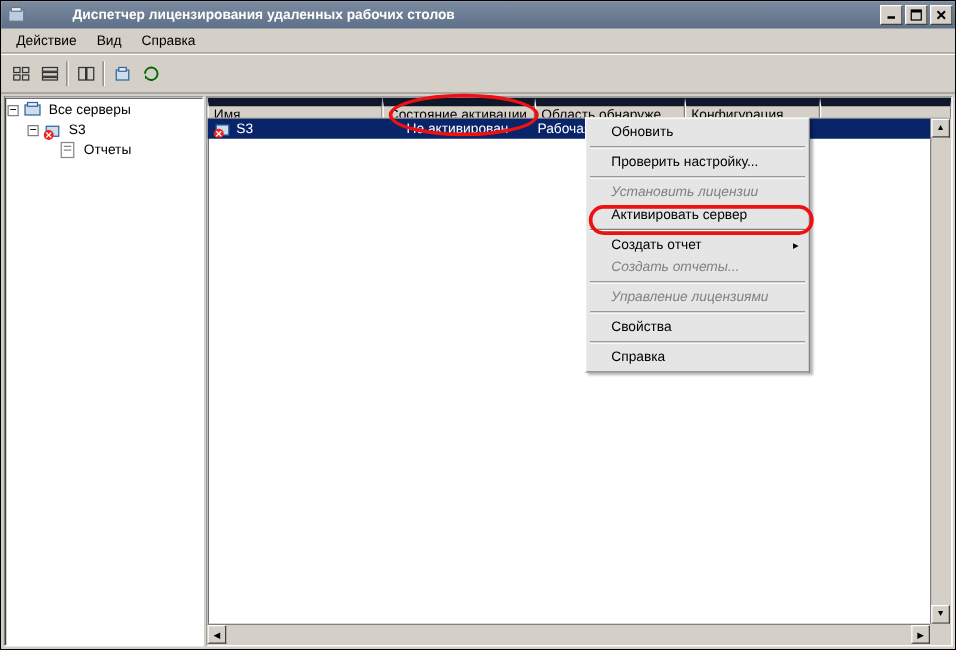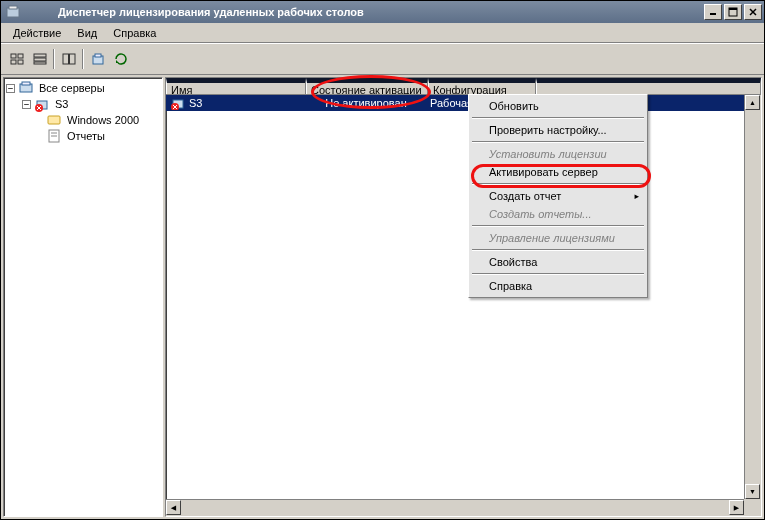--- a/index.html
+++ b/index.html
@@ -22,21 +22,21 @@
   .content { flex: 1; display: flex; background: #d4d0c8; padding: 2px; gap: 2px; min-height: 0; }
   .tree-pane { width: 160px; background: #fff; border: 1px solid #808080; border-right-color: #fff; border-bottom-color: #fff; box-shadow: inset 1px 1px 0 #404040; overflow: auto; }
   .tree { padding: 2px; }
   .tree-row { display: flex; align-items: center; height: 16px; white-space: nowrap; cursor: pointer; }
   .tree-toggle { width: 9px; height: 9px; border: 1px solid #808080; background: #fff; display: flex; align-items: center; justify-content: center; font-size: 9px; line-height: 1; margin-right: 3px; font-family: monospace; }
   .tree-spacer { display: inline-block; }
   .tree-icon { width: 16px; height: 16px; margin-right: 3px; display: inline-flex; align-items: center; justify-content: center; }
   .tree-label { padding: 0 2px; }
   .list-pane { flex: 1; background: #fff; border: 1px solid #808080; border-right-color: #fff; border-bottom-color: #fff; box-shadow: inset 1px 1px 0 #404040; position: relative; overflow: hidden; }
   .list-header { display: flex; background: #d4d0c8; height: 17px; border-bottom: 1px solid #808080; }
-  .list-header-cell { border-right: 1px solid #808080; border-top: 5px solid #0f172a; border-left: 1px solid #fff; padding: 1px 4px; overflow: hidden; text-overflow: ellipsis; white-space: nowrap; background: #d4d0c8; font-size: 11px; }
+  .list-header-cell { border-right: 1px solid #808080; border-top: 7px solid #0f172a; border-left: 1px solid #fff; padding: 1px 4px; overflow: hidden; text-overflow: ellipsis; white-space: nowrap; background: #d4d0c8; font-size: 11px; }
   .list-row { display: flex; height: 16px; align-items: center; }
   .list-row.selected { background: #0a246a; color: #fff; }
   .list-cell { padding: 0 4px; overflow: hidden; white-space: nowrap; display: flex; align-items: center; }
   .list-cell .row-icon { width: 16px; height: 14px; margin-right: 3px; display: inline-flex; align-items: center; }
   .scrollbar-v { position: absolute; right: 0; top: 17px; bottom: 17px; width: 17px; background: #d4d0c8; border-left: 1px solid #808080; }
   .scrollbar-h { position: absolute; left: 0; right: 17px; bottom: 0; height: 17px; background: #d4d0c8; border-top: 1px solid #808080; }
   .sb-corner { position: absolute; right: 0; bottom: 0; width: 17px; height: 17px; background: #d4d0c8; }
   .sb-btn { width: 15px; height: 15px; background: #d4d0c8; border: 1px solid #fff; border-right-color: #404040; border-bottom-color: #404040; position: absolute; display:flex; align-items:center; justify-content:center; font-size:7px; }
   .context-menu { position: absolute; background: #e5e5e5; border: 1px solid #808080; border-top-color: #fff; border-left-color: #fff; box-shadow: 2px 2px 2px rgba(0,0,0,0.3); z-index: 100; min-width: 180px; padding: 2px; }
   .ctx-item { padding: 3px 18px 3px 18px; white-space: nowrap; cursor: pointer; display: flex; align-items: center; position: relative; }
@@ -149,43 +149,35 @@
                 <line x1="3" y1="10" x2="7" y2="14" stroke="#fff" stroke-width="1"></line>
                 <line x1="7" y1="10" x2="3" y2="14" stroke="#fff" stroke-width="1"></line>
               </svg>
             </span>
           <span class="tree-label">S3</span>
         </div>
         <div class="tree-row">
           <span class="tree-spacer" style="width:40px"></span>
           <span class="tree-icon">
               <svg viewBox="0 0 16 16">
-                <rect x="2" y="4" width="12" height="8" rx="1" fill="#ffe9a8" stroke="#c9a227"></rect>
-              </svg>
-            </span>
-          <span class="tree-label">Windows 2000</span>
-        </div>
-        <div class="tree-row">
-          <span class="tree-spacer" style="width:40px"></span>
-          <span class="tree-icon">
-              <svg viewBox="0 0 16 16">
                 <rect x="3" y="2" width="10" height="12" fill="#fff" stroke="#888"></rect>
                 <line x1="5" y1="5" x2="11" y2="5" stroke="#888"></line>
                 <line x1="5" y1="8" x2="11" y2="8" stroke="#888"></line>
               </svg>
             </span>
           <span class="tree-label">Отчеты</span>
         </div>
       </div>
     </div>
 
     <div class="list-pane">
       <div class="list-header">
         <div class="list-header-cell" style="width:140px">Имя</div>
         <div class="list-header-cell" style="width:122px">Состояние активации</div>
+        <div class="list-header-cell" style="width:120px">Область обнаруже...</div>
         <div class="list-header-cell" style="width:108px">Конфигурация</div>
         <div class="list-header-cell" style="flex:1"></div>
       </div>
       <div class="list-row selected">
         <div class="list-cell" style="width:140px">
           <span class="row-icon">
               <svg viewBox="0 0 16 16">
                 <rect x="3" y="5" width="10" height="8" fill="#cde" stroke="#369"></rect>
                 <circle cx="5" cy="12" r="4" fill="#e22"></circle>
                 <line x1="3" y1="10" x2="7" y2="14" stroke="#fff" stroke-width="1"></line>

